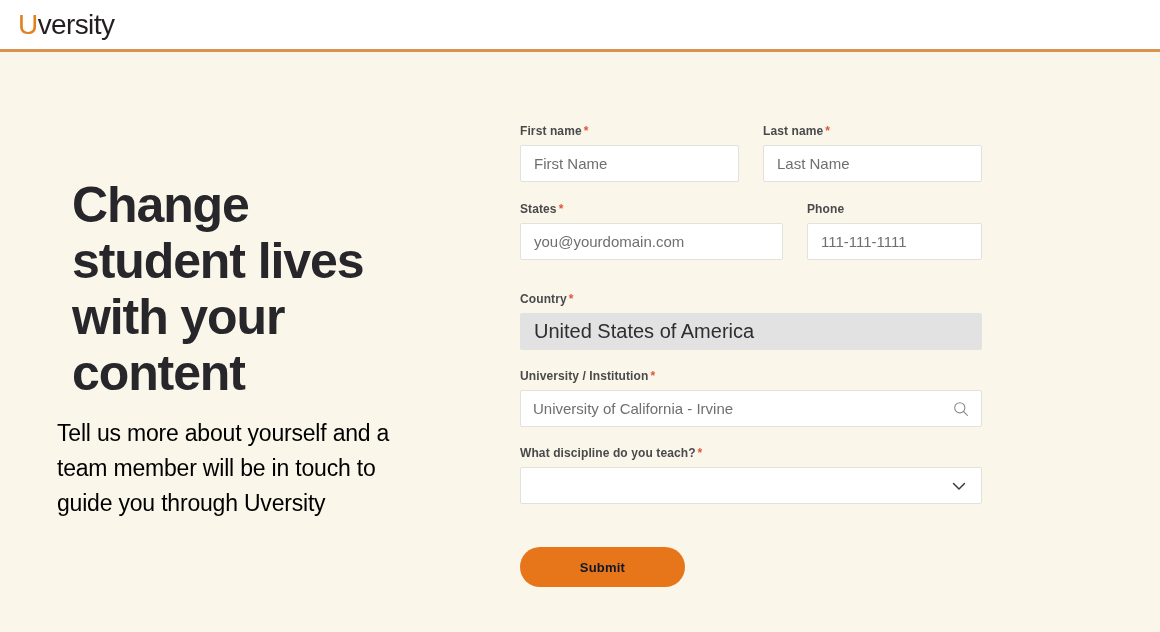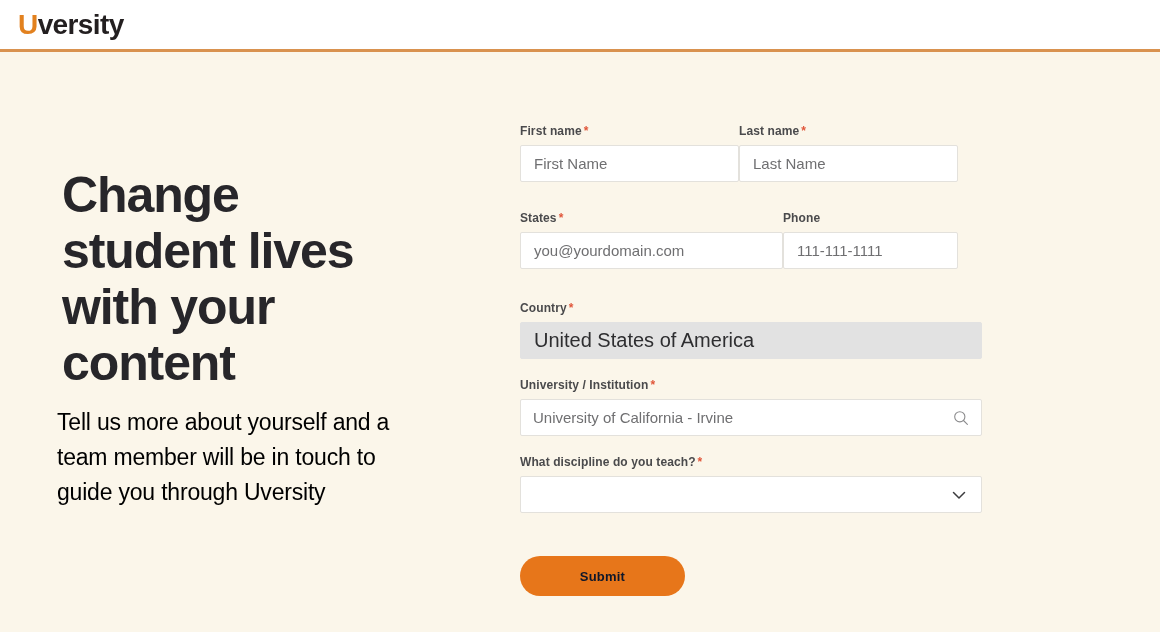--- a/index.html
+++ b/index.html
@@ -23,21 +23,21 @@
     background: #ffffff;
     border-bottom: 3px solid #d9924f;
     display: flex;
     align-items: center;
     padding-left: 18px;
     position: relative;
     z-index: 5;
   }
   .brand {
     font-size: 28px;
-    font-weight: bold;
+    font-weight: normal;
     letter-spacing: -0.6px;
     line-height: 1;
     user-select: none;
   }
   .brand .brand-u { color: #e2811f; }
   .brand .brand-rest { color: #231f20; }
 
   
   .page {
     height: 580px;
@@ -51,21 +51,21 @@
     padding-top: 64px;
   }
 
   
   .hero {
     width: 520px;
     padding-left: 57px;
     padding-top: 46px;
   }
   .hero-title {
-    margin: 5px;
+    margin: 15px;
     font-size: 50px;
     line-height: 56px;
     font-weight: bold;
     color: #27262a;
     letter-spacing: -1.1px;
     max-width: 350px;
   }
   .hero-sub {
     margin: 14px 0 12px 0;
     font-size: 23px;
@@ -77,21 +77,22 @@
   }
 
   
   .form-col {
     width: 470px;
     padding-top: 8px;
   }
 
   .field-row {
     display: flex;
-    margin-bottom: 29px;
+    gap: 24px;
+    margin-bottom: 20px;
     align-items: center;
   }
   .field { display: flex; flex-direction: column; }
   .field-full { width: 462px; }
 
   .w-first { width: 219px; }
   .w-last  { width: 219px; }
   .w-email { width: 263px; }
   .w-phone { width: 175px; }
 

